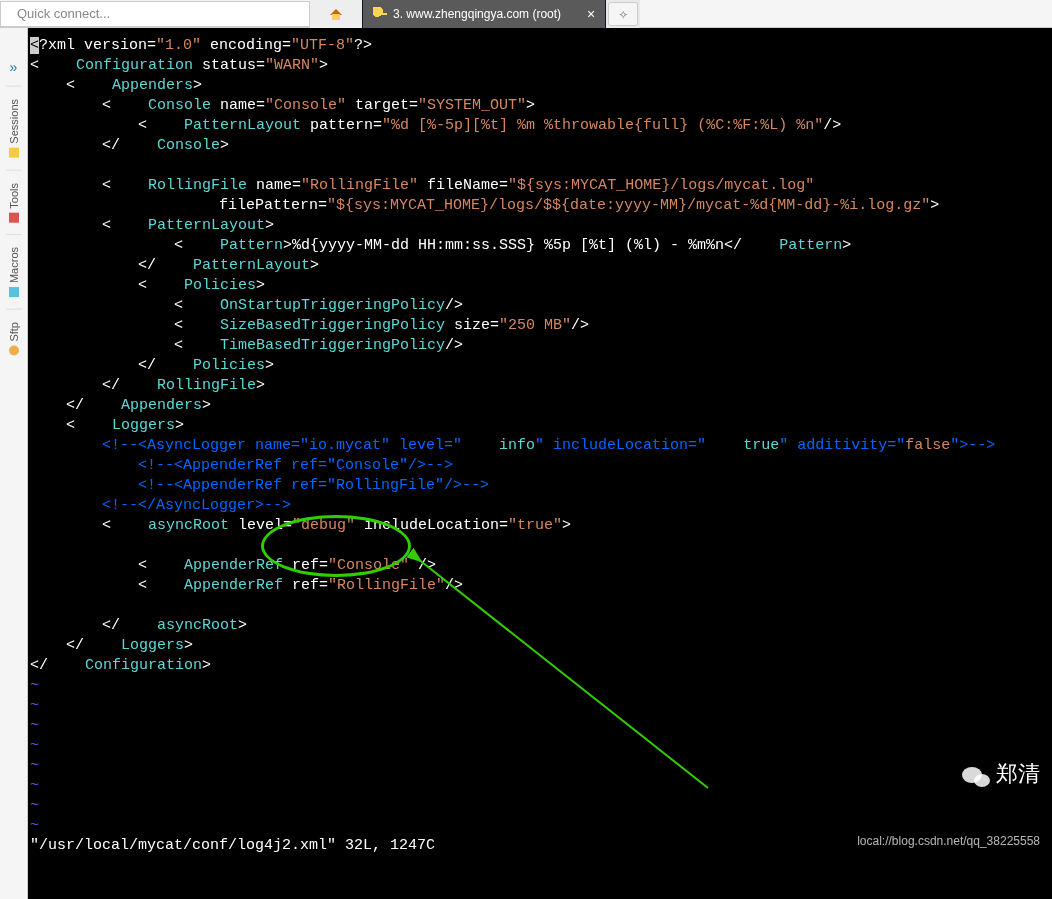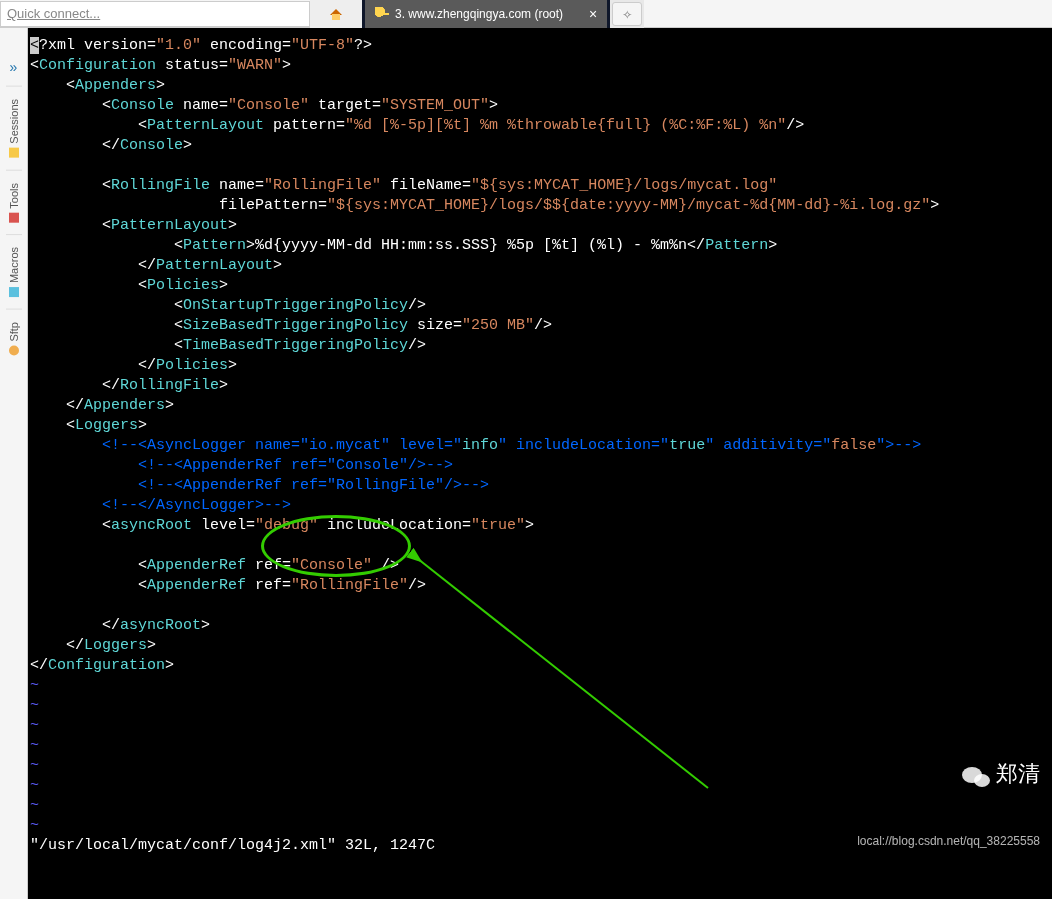--- a/index.html
+++ b/index.html
@@ -16,34 +16,33 @@
     background: #f5f5f5;
     border-bottom: 1px solid #ccc;
     display: flex;
     align-items: center;
   }
   .quick-connect {
     flex: 0 0 310px;
     height: 26px;
     background: white;
     border: 1px solid #ccc;
-    padding: 2px 6px;
+    padding: 2px 16px;
     font-family: Arial, sans-serif;
     font-size: 13px;
     color: #888;
     display: flex;
     align-items: center;
-    text-decoration: underline;
   }
   .tab-row { display: flex; align-items: stretch; height: 28px; background: #e8e8e8; }
   .tab {
     display: flex;
     align-items: center;
     padding: 0 10px;
-    border-right: 3px solid #0f172a;
+    border-right: 1px solid #0f172a;
     background: #eee;
     font-family: Arial, sans-serif;
     font-size: 12px;
     gap: 6px;
   }
   .tab.home { padding: 0 18px; }
   .tab.active { background: #5a5a5a; color: white; }
   .tab .close { margin-left: 20px; font-size: 14px; }
   .tab-new {
     width: 30px;
@@ -105,21 +104,21 @@
     color: #fff;
     font-size: 15px;
     line-height: 20px;
     padding: 8px 0 0 2px;
     white-space: pre;
     position: relative;
     overflow: hidden;
   }
   .line { display: block; }
   .cursor { background: #ccc; color:#000; }
-  .teal { color: #5fd7d7; }
+  .teal { color: #5fd7d7; margin-left: 37px; }
   .salmon { color: #d7875f; }
   .blue { color: #0066ff; }
   .tilde { color: #5c5cff; }
   .status { color: #fff; }
   .ellipse {
     position: absolute;
     border: 3px solid #33cc00;
     border-radius: 50%;
     width: 150px;
     height: 60px;

